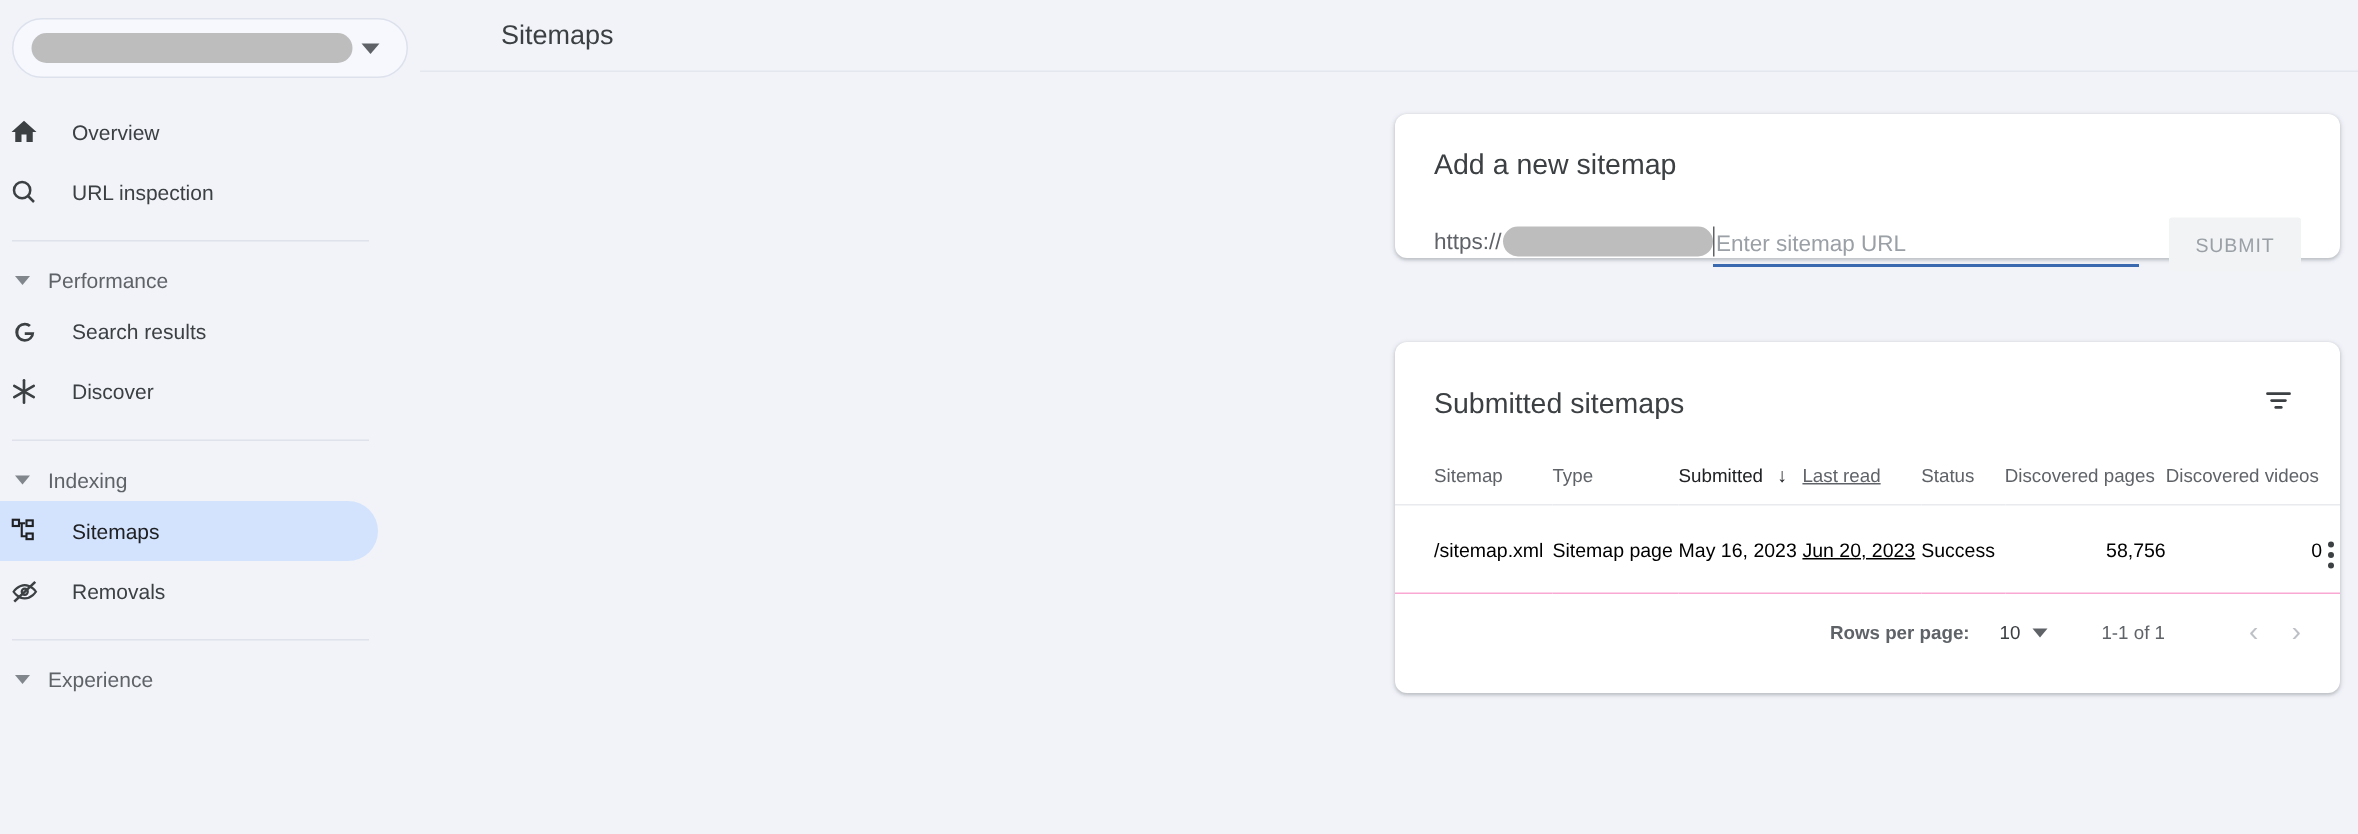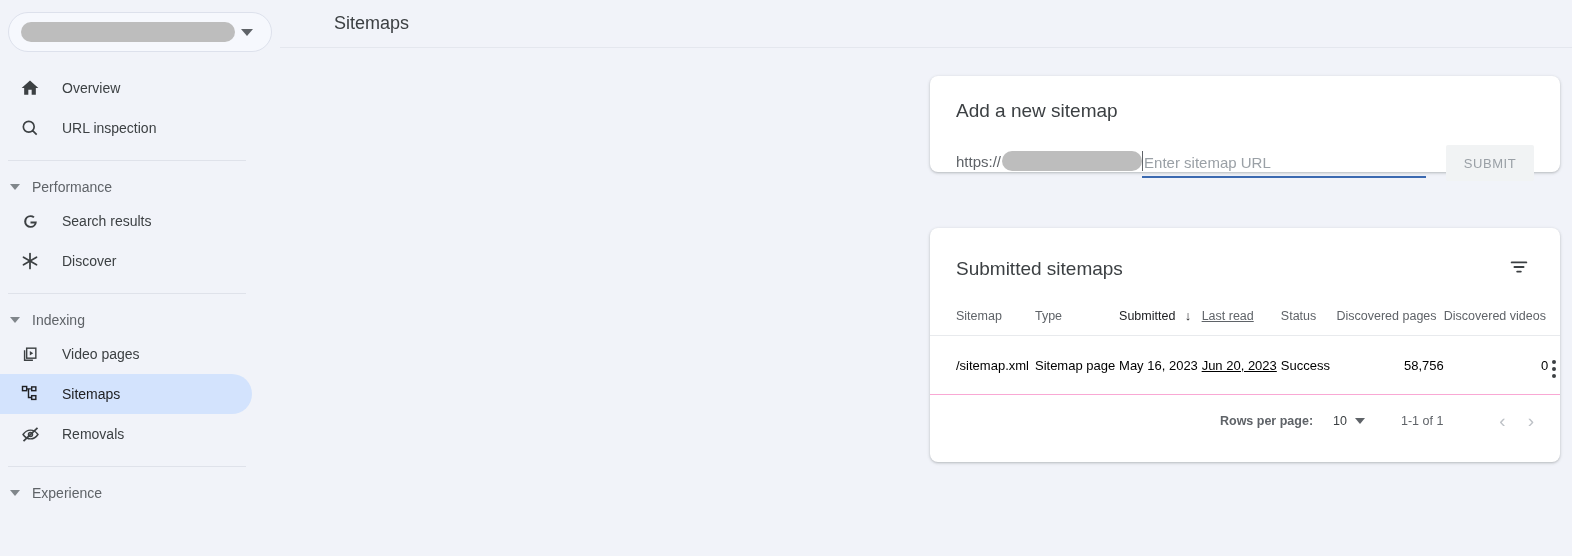--- a/index.html
+++ b/index.html
@@ -39,21 +39,21 @@
     border-right: 6px solid transparent;
     border-top: 7px solid #5f6368;
     margin-right: 8px;
   }
 
   .nav-list { margin-top: 16px; }
   .nav-item {
     display: flex; align-items: center;
     height: 40px;
     margin: 0 28px 0 0;
-    padding-left: 18px;
+    padding-left: 4px;
     border-radius: 0 20px 20px 0;
     cursor: pointer;
     color: #3c4043;
     font-size: 14px;
   }
   .nav-item .ico {
     width: 24px; height: 24px; margin-right: 20px;
     display: flex; align-items: center; justify-content: center;
     flex: none;
   }
@@ -268,30 +268,20 @@
     </div>
 
     <div class="divider-h"></div>
 
     <div class="section-head">
       <span class="tri-down"></span>
       <span>Indexing</span>
     </div>
 
 
-    <div class="nav-item">
-      <span class="ico">
-        <svg width="20" height="20" viewBox="0 0 24 24" fill="none" stroke="#3c4043" stroke-width="1.7">
-          <rect x="8" y="5" width="11" height="12"></rect>
-            <path d="M5.5 7.5v12h10"></path>
-            <path d="M11.8 8.5l4 2.7-4 2.7z" fill="#3c4043" stroke="none"></path>
-        </svg>
-      </span>
-      <span class="label">Video pages</span>
-    </div>
 
     <div class="nav-item active">
       <span class="ico">
         <svg width="20" height="20" viewBox="0 0 24 24" fill="none" stroke="#202124" stroke-width="1.7">
           <rect x="3" y="3" width="5" height="5"></rect>
             <rect x="14" y="3.5" width="5" height="4.5"></rect>
             <rect x="14" y="14" width="5" height="4.5"></rect>
           <path d="M8 5.8h5M10.2 5.8v10.4h3.6"></path>
         </svg>
       </span>

